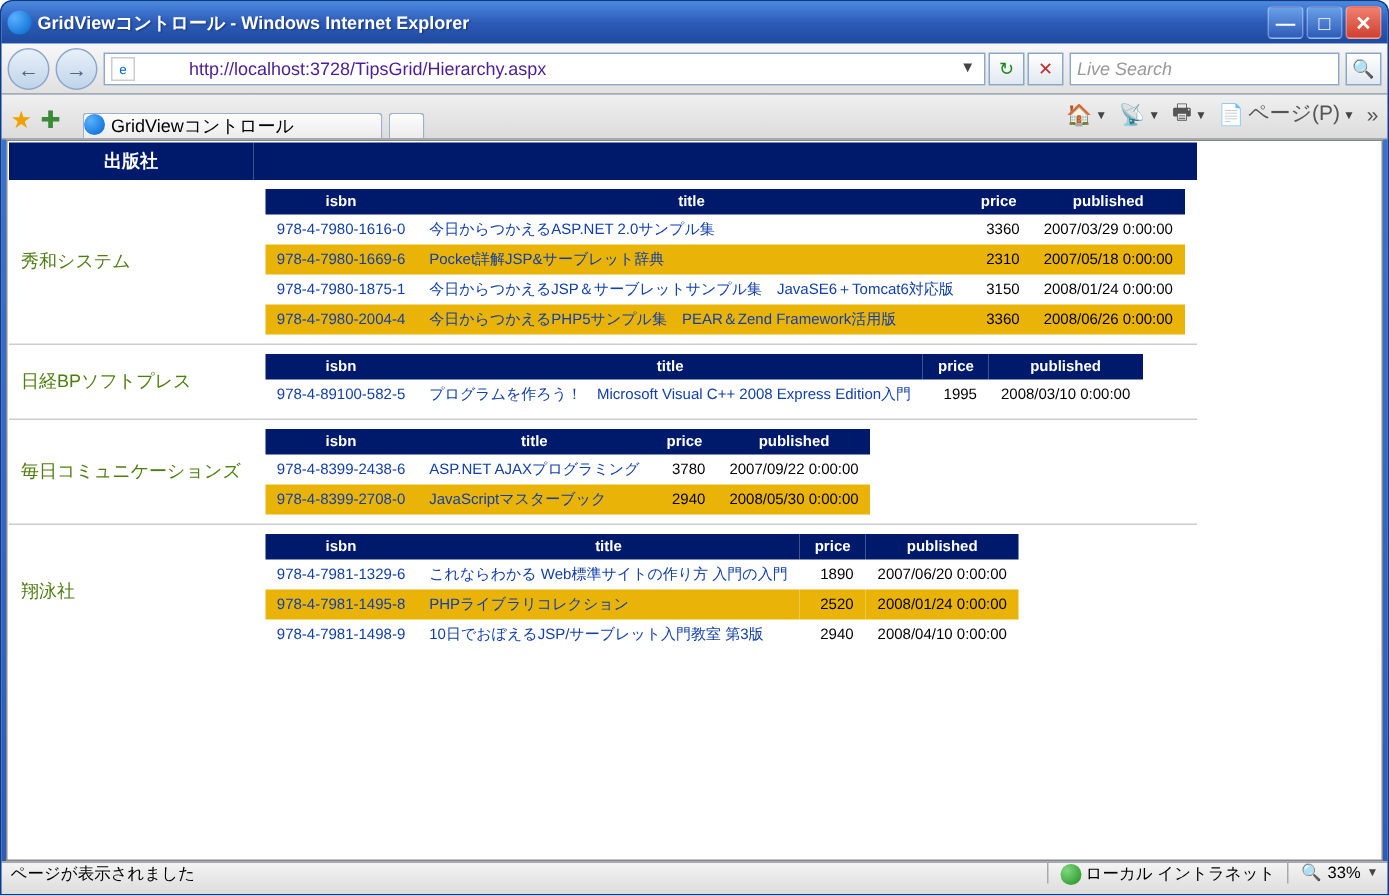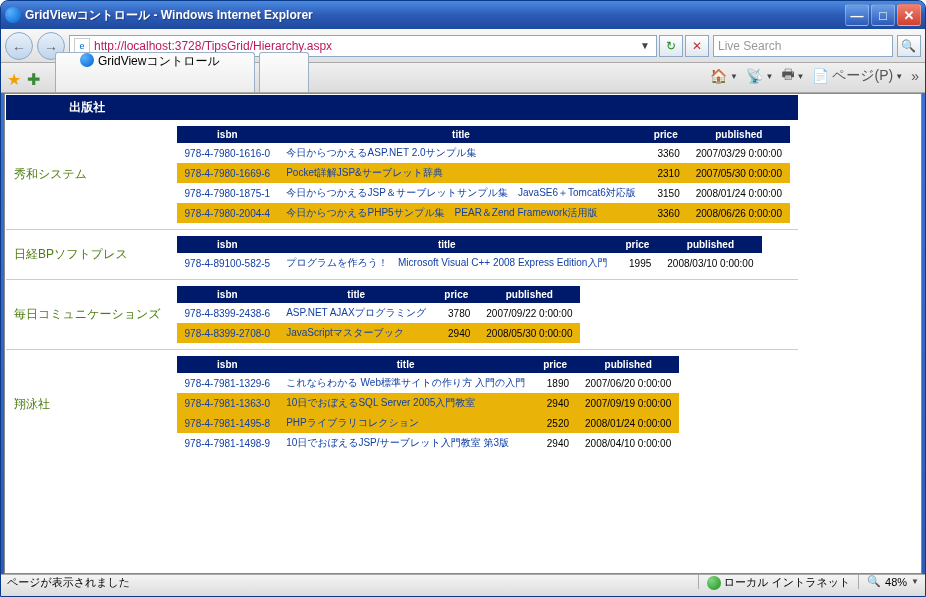--- a/index.html
+++ b/index.html
@@ -56,45 +56,46 @@
     border: 1px solid #8ca8c8;
     display: flex; align-items: center; justify-content: center;
     color: #567; font-size: 14px;
   }
   .addr-wrap { flex: 1; display: flex; align-items: center; gap: 2px; }
   .addr-box {
     flex: 1; height: 22px; background: #fff; border: 1px solid #8ca8c8;
     display: flex; align-items: center; padding: 0 4px; gap: 4px;
   }
   .addr-icon { width: 16px; height: 16px; background: #fff; border: 1px solid #ccc; display: flex; align-items: center; justify-content: center; font-size: 9px; color: #0066cc; }
-  .addr-url { flex: 1; white-space: nowrap; overflow: hidden; color: #be185d; font-size: 12px; }
+  .addr-url { flex: 1; white-space: nowrap; overflow: hidden; color: #4c1d95; font-size: 12px; margin-left: 32px; }
   .addr-drop { color: #444; font-size: 10px; padding: 0 2px; }
   .small-btn {
     width: 24px; height: 22px; border: 1px solid #8ca8c8;
     background: linear-gradient(to bottom, #fff, #e0e8f0);
     display: flex; align-items: center; justify-content: center;
     font-size: 12px;
   }
   .search-box {
     width: 180px; height: 22px; background: #fff; border: 1px solid #8ca8c8;
     padding: 0 4px; color: #999; display: flex; align-items: center;
+    font-style: italic;
   }
   .tab-row {
     height: 30px;
     background: linear-gradient(to bottom, #f0f0f0, #dcdcdc);
     border-bottom: 1px solid #aaa;
     display: flex; align-items: flex-end; padding: 0 6px; gap: 4px;
   }
   .fav-icons { display: flex; gap: 2px; align-items: center; padding-bottom: 4px; margin-right: 6px; }
   .fav-star { width: 18px; height: 18px; color: #f0a000; font-size: 16px; }
   .tab {
-    height: 40px; background: linear-gradient(to bottom, #fdfdfd, #ececec);
+    height: 17px; background: linear-gradient(to bottom, #fdfdfd, #ececec);
     border: 1px solid #9cb0c8; border-bottom: none;
     border-radius: 3px 3px 0 0;
-    display: flex; align-items: flex-start; padding: 0 24px; gap: 4px;
+    display: flex; align-items: flex-start; padding: 0 0; gap: 4px;
     min-width: 200px;
   }
   .tab .ie-small {
     width: 14px; height: 14px;
     background: radial-gradient(circle at 30% 30%, #5ab0ff, #0066cc);
     border-radius: 50%;
   }
   .new-tab { width: 24px; min-width: 24px; }
   .toolbar-right {
     margin-left: auto; display: flex; align-items: center; gap: 8px;
@@ -212,21 +213,21 @@
                   <tr>
                     <td class="link">978-4-7980-1616-0</td>
                     <td class="link">今日からつかえるASP.NET 2.0サンプル集</td>
                     <td class="num">3360</td>
                     <td>2007/03/29 0:00:00</td>
                   </tr>
                   <tr class="alt">
                     <td class="link">978-4-7980-1669-6</td>
                     <td class="link">Pocket詳解JSP&amp;サーブレット辞典</td>
                     <td class="num">2310</td>
-                    <td>2007/05/30 0:00:00</td>
+                    <td>2007/05/18 0:00:00</td>
                   </tr>
                   <tr>
                     <td class="link">978-4-7980-1875-1</td>
                     <td class="link">今日からつかえるJSP＆サーブレットサンプル集　JavaSE6＋Tomcat6対応版</td>
                     <td class="num">3150</td>
                     <td>2008/01/24 0:00:00</td>
                   </tr>
                   <tr class="alt">
                     <td class="link">978-4-7980-2004-4</td>
                     <td class="link">今日からつかえるPHP5サンプル集　PEAR＆Zend Framework活用版</td>
@@ -296,26 +297,20 @@
                     <th>price</th>
                     <th>published</th>
                   </tr>
                   <tr>
                     <td class="link">978-4-7981-1329-6</td>
                     <td class="link">これならわかる Web標準サイトの作り方 入門の入門</td>
                     <td class="num">1890</td>
                     <td>2007/06/20 0:00:00</td>
                   </tr>
                   <tr class="alt">
-                    <td class="link">978-4-7981-1363-0</td>
-                    <td class="link">10日でおぼえるSQL Server 2005入門教室</td>
-                    <td class="num">2940</td>
-                    <td>2007/09/19 0:00:00</td>
-                  </tr>
-                  <tr class="alt">
                     <td class="link">978-4-7981-1495-8</td>
                     <td class="link">PHPライブラリコレクション</td>
                     <td class="num">2520</td>
                     <td>2008/01/24 0:00:00</td>
                   </tr>
                   <tr>
                     <td class="link">978-4-7981-1498-9</td>
                     <td class="link">10日でおぼえるJSP/サーブレット入門教室 第3版</td>
                     <td class="num">2940</td>
                     <td>2008/04/10 0:00:00</td>
@@ -326,16 +321,16 @@
           </tr>
         </tbody>
     </table>
   </div>
 
   <div class="statusbar">
     <span class="status-text">ページが表示されました</span>
     <span class="status-sep"></span>
     <span><span class="zone-icon"></span><span>ローカル イントラネット</span></span>
     <span class="status-sep"></span>
-    <span class="zoom">🔍 <span>48%</span> <span class="tool-drop">▼</span></span>
+    <span class="zoom">🔍 <span>33%</span> <span class="tool-drop">▼</span></span>
   </div>
 
 </div>
 
 </body></html>

